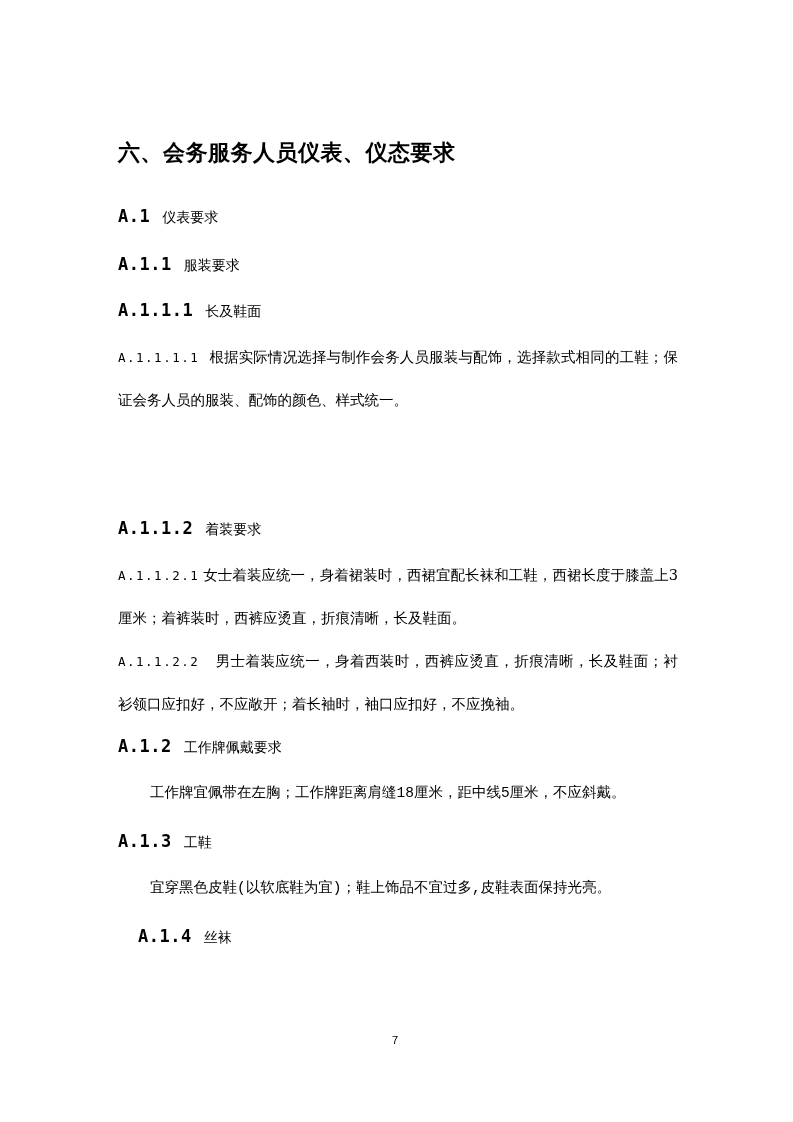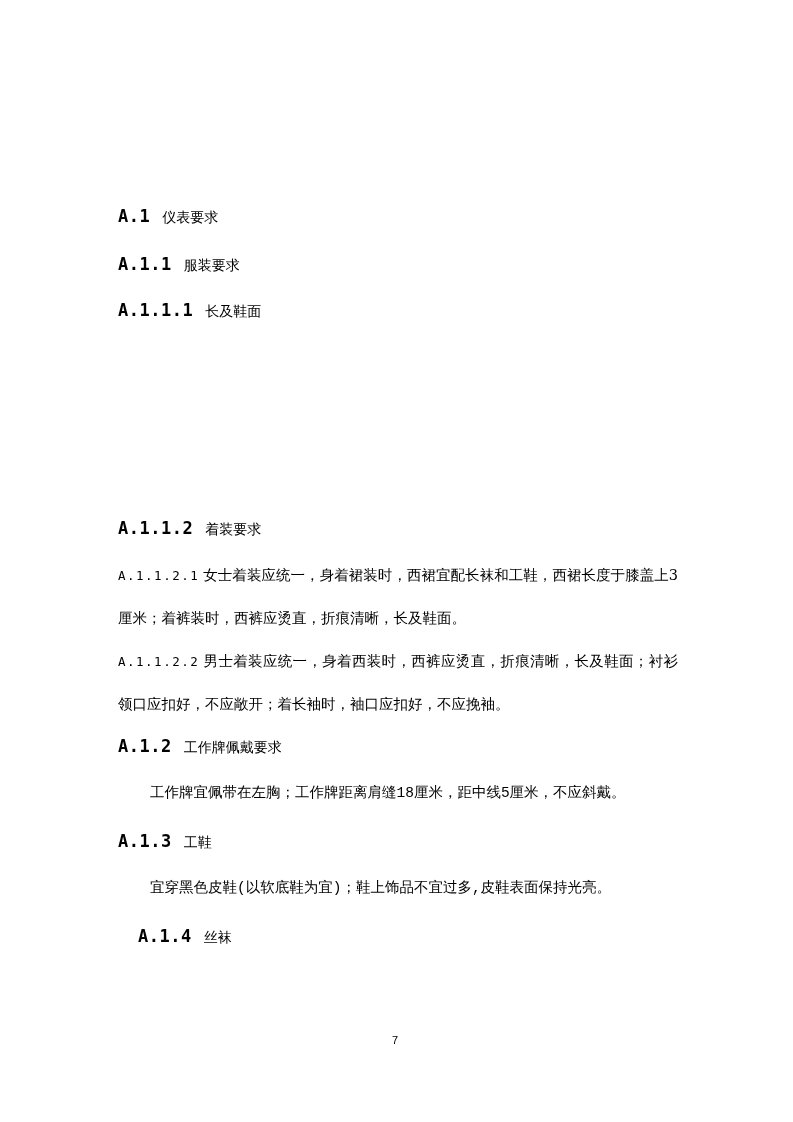--- a/index.html
+++ b/index.html
@@ -74,45 +74,49 @@
       top: 1034px;
       font-size: 11px;
       font-family: "Liberation Sans", sans-serif;
     }
   </style>
 </head>
 <body>
 
 <div class="page">
 
+  <div class="title">六、会务服务人员仪表、仪态要求</div>
 
   <div class="heading" style="top:206px;">
     <span class="num">A.1</span><span>仪表要求</span>
   </div>
 
   <div class="heading" style="top:254px;">
     <span class="num">A.1.1</span><span>服装要求</span>
   </div>
 
   <div class="heading" style="top:300px;">
     <span class="num">A.1.1.1</span><span>长及鞋面</span>
   </div>
 
+  <div class="para" style="top:336px;">
+    <span class="num">A.1.1.1.1</span><span>根据实际情况选择与制作会务人员服装与配饰，选择款式相同的工鞋；保证会务人员的服装、配饰的颜色、样式统一。</span>
+  </div>
 
 
   <div class="heading" style="top:518px;">
     <span class="num">A.1.1.2</span><span>着装要求</span>
   </div>
 
   <div class="para" style="top:554px;">
     <span class="num" style="margin-right:4px;">A.1.1.2.1</span><span>女士着装应统一，身着裙装时，西裙宜配长袜和工鞋，西裙长度于膝盖上3厘米；着裤装时，西裤应烫直，折痕清晰，长及鞋面。</span>
   </div>
 
   <div class="para" style="top:640px;">
-    <span class="num" style="margin-right:4px;">A.1.1.2.2</span><span>男士着装应统一，身着西装时，西裤应烫直，折痕清晰，长及鞋面；衬衫领口应扣好，不应敞开；着长袖时，袖口应扣好，不应挽袖。</span>
+    <span class="num" style="margin-right:16px;">A.1.1.2.2</span><span>男士着装应统一，身着西装时，西裤应烫直，折痕清晰，长及鞋面；衬衫领口应扣好，不应敞开；着长袖时，袖口应扣好，不应挽袖。</span>
   </div>
 
   <div class="heading" style="top:736px;">
     <span class="num">A.1.2</span><span>工作牌佩戴要求</span>
   </div>
 
   <div class="indent" style="top:783px;">工作牌宜佩带在左胸；工作牌距离肩缝18厘米，距中线5厘米，不应斜戴。</div>
 
   <div class="heading" style="top:831px;">
     <span class="num">A.1.3</span><span>工鞋</span>

